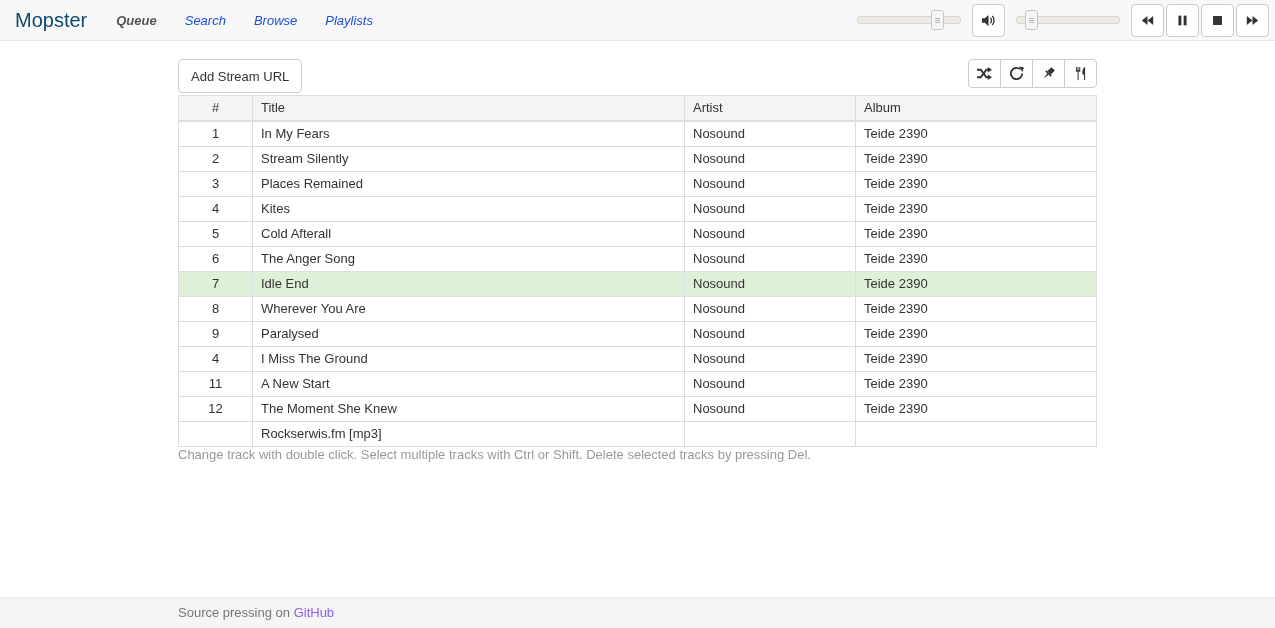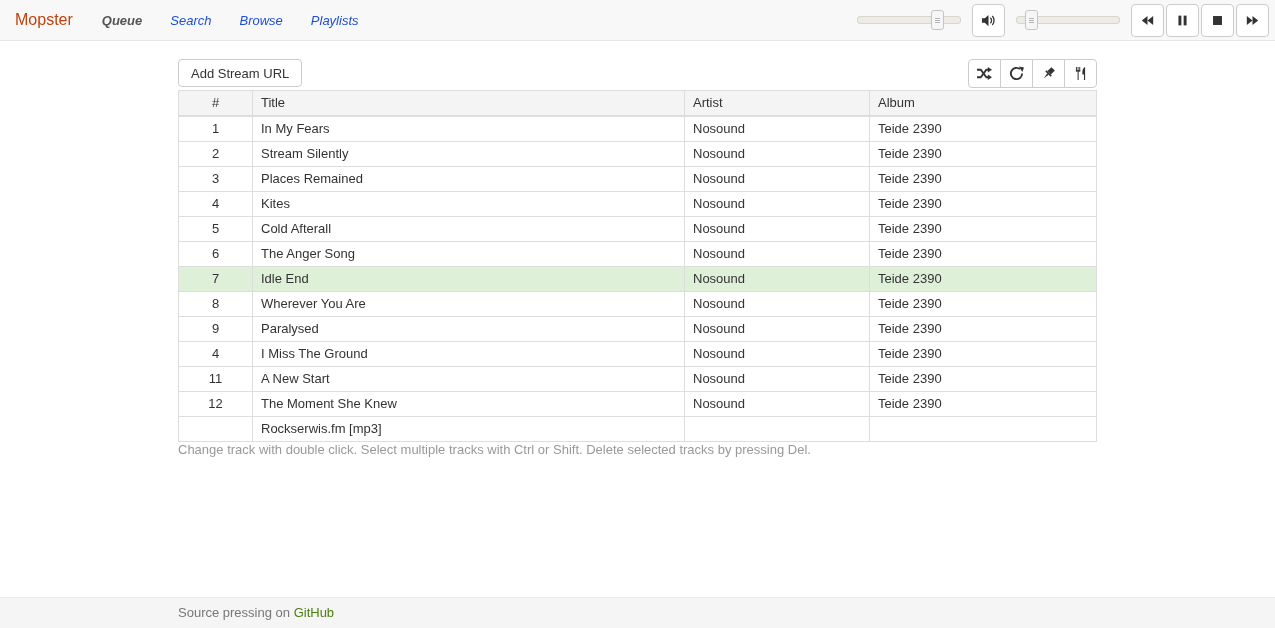--- a/index.html
+++ b/index.html
@@ -15,22 +15,22 @@
   
   .navbar {
     height: 41px;
     background: #f8f8f8;
     border-bottom: 1px solid #e7e7e7;
     display: flex;
     align-items: center;
     position: relative;
   }
   .brand {
-    color: #c2410c;
-    font-size: 16px;
+    color: #0c4a6e;
+    font-size: 20px;
     padding: 0 15px 0 15px;
     cursor: default;
   }
   .nav-links { display: flex; align-items: center; font-style: italic; }
   .nav-link {
     color: #1d4ed8;
     padding: 0 14px;
     cursor: pointer;
     text-decoration: none;
   }
@@ -95,21 +95,21 @@
   .icon svg { display: block; }
 
   
   .container { width: 919px; margin: 0 auto; }
   .toolbar {
     margin-top: 18px;
     display: flex;
     justify-content: space-between;
     align-items: flex-start;
   }
-  .btn-addstream { padding: 10px 12px; height: 28px; }
+  .btn-addstream { padding: 16px 12px; height: 28px; }
   .btn-group { display: inline-flex; }
   .btn-group .btn {
     width: 33px; height: 29px;
     border-radius: 0;
     margin-left: -1px;
   }
   .btn-group .btn:first-child { border-radius: 4px 0 0 4px; margin-left: 0; }
   .btn-group .btn:last-child { border-radius: 0 4px 4px 0; }
 
   table.queue {
@@ -123,37 +123,37 @@
     line-height: 14px;
     font-weight: normal;
     text-align: left;
   }
   table.queue th {
     background: #f4f4f4;
     border-bottom-width: 2px;
   }
   .col-num { width: 74px; text-align: center !important; }
   .col-title { width: 432px; margin-left: 32px; }
-  .col-artist { width: 185px; }
+  .col-artist { width: 171px; }
   tr.current td { background: #dff0d8; }
 
   .hint {
     color: #999;
   }
 
   
   .footer {
     position: absolute;
     left: 0; right: 0; bottom: 0;
     background: #f5f5f5;
     border-top: 1px solid #ededed;
     padding: 7px 0 8px 0;
     color: #777;
   }
-  .footer a { color: #4d7c0f; text-decoration: none; cursor: pointer; }
+  .footer a { color: #8b5cf6; text-decoration: none; cursor: pointer; }
 </style>
 </head>
 <body>
 
 <div class="navbar">
   <span class="brand">Mopster</span>
   <div class="nav-links">
     <a class="nav-link active">Queue</a>
     <a class="nav-link">Search</a>
     <a class="nav-link">Browse</a>

